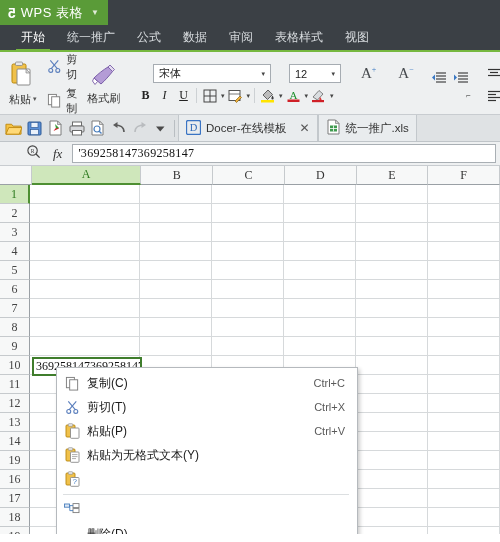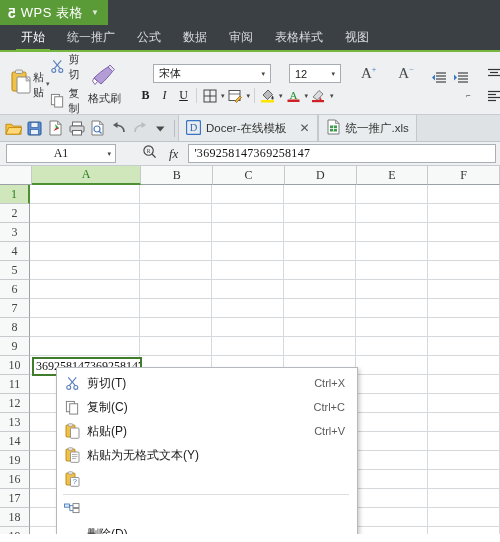--- a/index.html
+++ b/index.html
@@ -49,21 +49,21 @@
   .ribbon {
     height: 63px; background: #eef0f1;
     border-bottom: 1px solid #c8ccd0;
     display: flex; align-items: stretch; padding: 2px 0 0 4px;
   }
   .rgroup { display: flex; align-items: center; padding: 0 5px; height: 100%; }
   .rsep { width: 1px; background: #d3d7da; margin: 5px 2px; height: 50px; align-self: center; }
 
   
   .paste-col {
-    display: flex; flex-direction: row; align-items: center;
+    display: flex; flex-direction: column; align-items: flex-start;
     justify-content: center; width: 42px; height: 100%;
   }
   .paste-lbl { font-size: 11px; color: #333; margin-top: 1px; }
   .mini-caret { font-size: 7px; color: #555; }
   .clip-col { display: flex; flex-direction: column; justify-content: center; gap: 4px; }
   .clip-row { display: flex; align-items: center; gap: 4px; font-size: 11px; color: #333; }
 
   .fmtpaint {
     display: flex; flex-direction: column; align-items: center;
     justify-content: center; width: 42px; height: 100%;
@@ -516,24 +516,20 @@
           <rect x="4" y="6.5" width="7" height="6" fill="#3f9a4e"></rect>
           <line x1="7.5" y1="6.5" x2="7.5" y2="12.5" stroke="#fff" stroke-width=".8"></line>
           <line x1="4" y1="9.5" x2="11" y2="9.5" stroke="#fff" stroke-width=".8"></line>
         </svg>
       </span>
       <span>统一推广.xls</span>
     </div>
   </div>
 
   <div class="formulabar">
-    <div class="namebox">
-      <span>A1</span>
-      <span class="nb-caret">▾</span>
-    </div>
     <div class="fb-icons">
       <span>
         <svg width="15" height="15" viewBox="0 0 16 16">
           <circle cx="7" cy="7" r="5" fill="none" stroke="#444" stroke-width="1.2"></circle>
           <text x="7" y="9.5" font-size="6" font-family="Liberation Serif, serif" fill="#444" text-anchor="middle">R</text>
           <line x1="10.7" y1="10.7" x2="14.5" y2="14.5" stroke="#444" stroke-width="1.4"></line>
         </svg>
       </span>
       <span class="fx">fx</span>
     </div>
@@ -733,38 +729,38 @@
     </div>
 
     <div class="a1cell">
       <span>369258147369258147</span>
     </div>
 
     <div class="ctxmenu" id="ctxmenu">
         <div class="mi">
           <span class="mi-ico">
             <svg width="15" height="15" viewBox="0 0 16 16">
+              <rect x="1.5" y="1.5" width="8.5" height="11" fill="#fff" stroke="#7d7d7d" stroke-width="1"></rect>
+              <rect x="5" y="4" width="8.5" height="11" fill="#fff" stroke="#7d7d7d" stroke-width="1"></rect>
+            </svg>
+          </span>
+          <span class="mi-lbl">复制(C)</span>
+          <span class="mi-key">Ctrl+C</span>
+        </div>
+        <div class="mi">
+          <span class="mi-ico">
+            <svg width="15" height="15" viewBox="0 0 16 16">
               <circle cx="4" cy="12.2" r="2.1" fill="none" stroke="#5b7fbd" stroke-width="1.2"></circle>
               <circle cx="11.5" cy="12.2" r="2.1" fill="none" stroke="#5b7fbd" stroke-width="1.2"></circle>
               <line x1="3.5" y1="1.5" x2="11.2" y2="10.6" stroke="#5b7fbd" stroke-width="1.2"></line>
               <line x1="12" y1="1.5" x2="4.3" y2="10.6" stroke="#5b7fbd" stroke-width="1.2"></line>
             </svg>
           </span>
           <span class="mi-lbl">剪切(T)</span>
           <span class="mi-key">Ctrl+X</span>
-        </div>
-        <div class="mi">
-          <span class="mi-ico">
-            <svg width="15" height="15" viewBox="0 0 16 16">
-              <rect x="1.5" y="1.5" width="8.5" height="11" fill="#fff" stroke="#7d7d7d" stroke-width="1"></rect>
-              <rect x="5" y="4" width="8.5" height="11" fill="#fff" stroke="#7d7d7d" stroke-width="1"></rect>
-            </svg>
-          </span>
-          <span class="mi-lbl">复制(C)</span>
-          <span class="mi-key">Ctrl+C</span>
         </div>
         <div class="mi">
           <span class="mi-ico">
             <svg width="15" height="16" viewBox="0 0 15 16">
               <rect x="1" y="2" width="9" height="12" rx="1" fill="#f0c14b" stroke="#b8860b" stroke-width=".9"></rect>
               <rect x="3.3" y="0.7" width="4.4" height="2.6" rx=".7" fill="#e8e8e8" stroke="#8a8a8a" stroke-width=".6"></rect>
               <rect x="5.5" y="5" width="8.5" height="10.3" rx=".8" fill="#fff" stroke="#8a8a8a" stroke-width=".9"></rect>
             </svg>
           </span>
           <span class="mi-lbl">粘贴(P)</span>

